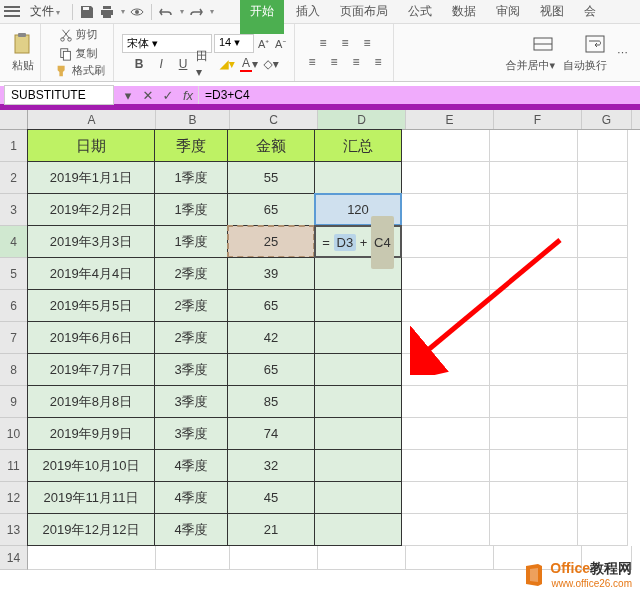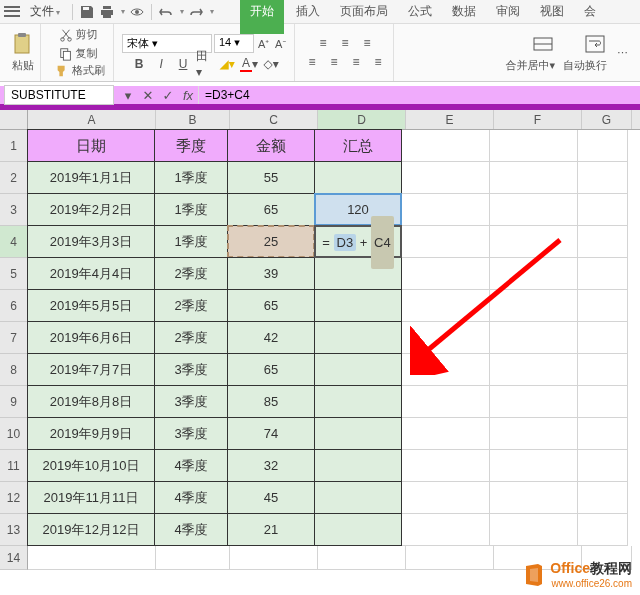--- a/index.html
+++ b/index.html
@@ -39,21 +39,21 @@
     .corner { width: 28px; border-right: 1px solid #aaa; background: #e8e8e8; }
     .col-h { border-right: 1px solid #ccc; text-align: center; line-height: 20px; color: #555; font-size: 12px; background: #e8e8e8; }
     .col-h.active { background: #d0e8d0; }
     .cA { width: 128px; } .cB { width: 74px; } .cC { width: 88px; } .cD { width: 88px; } .cE { width: 88px; } .cF { width: 88px; } .cG { width: 50px; }
     
     .row { display: flex; height: 32px; }
     .row-h { width: 28px; background: #e8e8e8; border-right: 1px solid #aaa; border-bottom: 1px solid #ccc; text-align: center; line-height: 32px; color: #555; font-size: 12px; }
     .row-h.active { background: #d0e8d0; }
     .cell { border-right: 1px solid #d4d4d4; border-bottom: 1px solid #d4d4d4; text-align: center; line-height: 32px; font-size: 13px; color: #333; position: relative; }
     .data-cell { background: #deeede; border: 1px solid #333; margin: -1px 0 0 -1px; }
-    .header-cell { background: #f0abfc; font-weight: 500; font-size: 15px; font-family: Liberation Serif, serif; }
+    .header-cell { background: #bef264; font-weight: 500; font-size: 15px; font-family: Liberation Serif, serif; }
     .out-cell { background: #fff; }
     
     .marching { outline: 2px dashed #4a8; outline-offset: -2px; }
     .edit-cell { background: #deeede; border: 2px solid #555; z-index: 5; }
     .edit-cell .ref1 { background: #b8d4e8; padding: 1px 3px; border-radius: 2px; }
     .edit-cell .ref2 { background: #c8c8b0; padding: 19px 3px; border-radius: 2px; }
     .blue-ref { outline: 2px solid #5b9bd5; outline-offset: -2px; background: #cfe0ee !important; }
     .tan-ref { outline: 2px dashed #b09070; outline-offset: -2px; background: #e0d0c0 !important; }
     
     .arrow-annotation { position: absolute; top: 125px; left: 410px; pointer-events: none; z-index: 50; }

